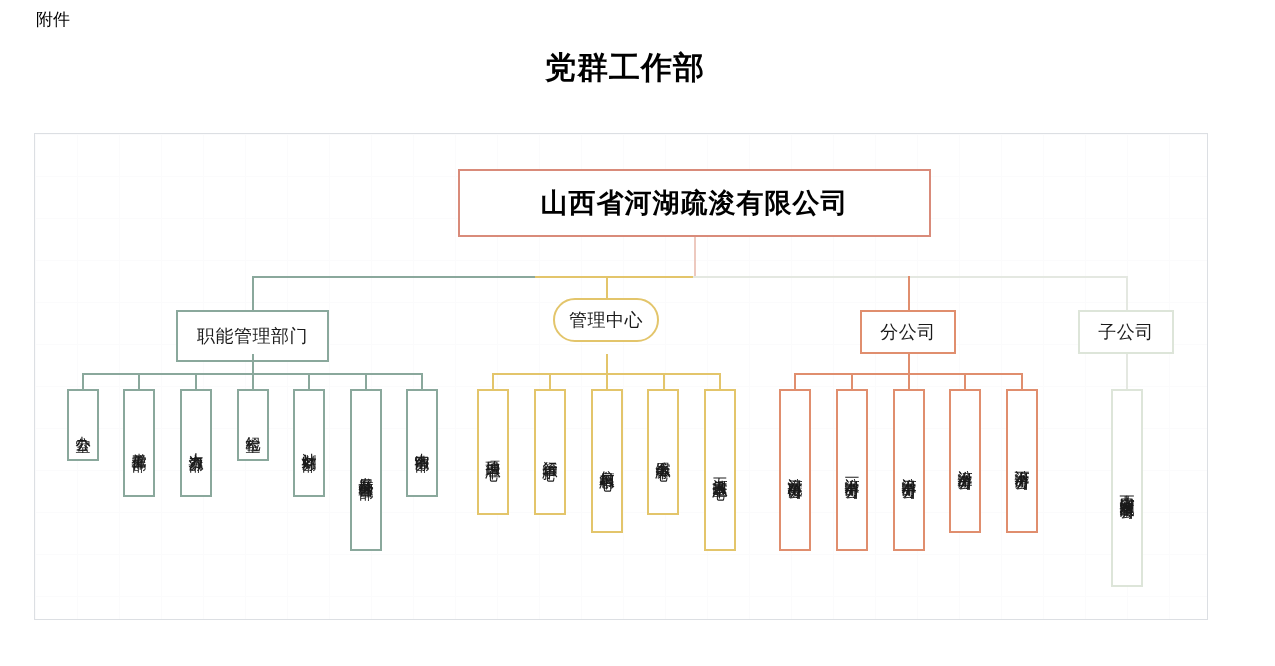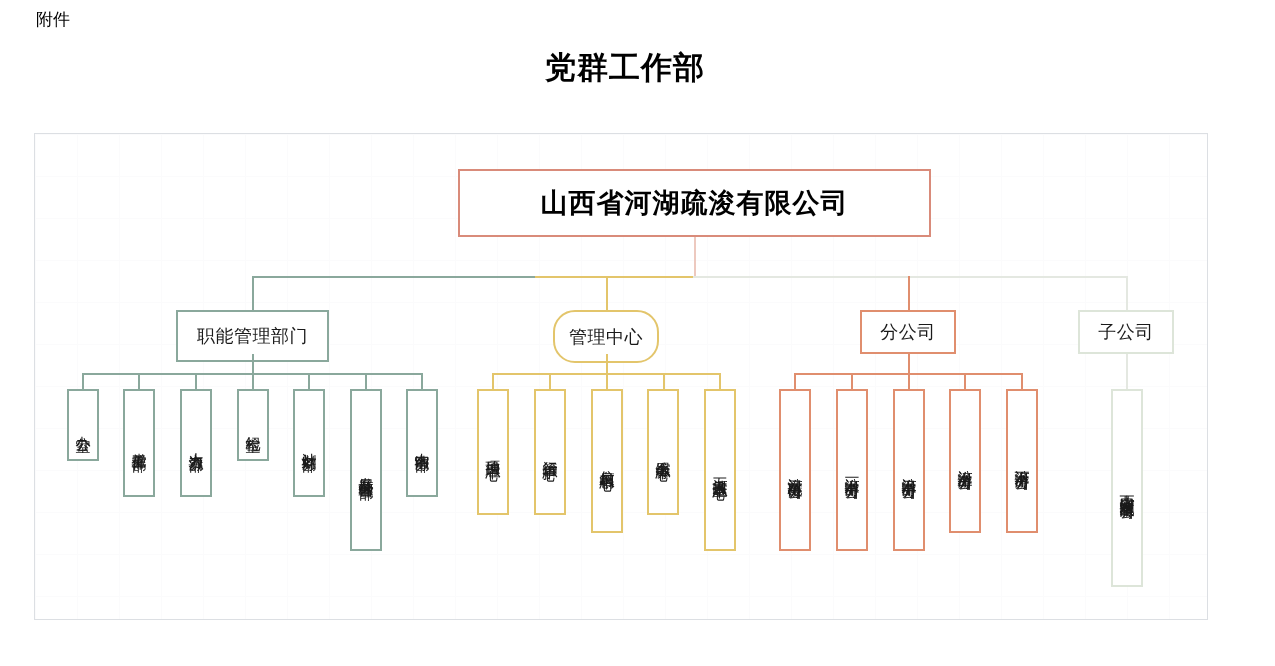--- a/index.html
+++ b/index.html
@@ -122,21 +122,21 @@
   <div class="conn-h" style="left:500px; top:142px; width:160px; background:#e3c56b;"></div>
   <div class="conn-h" style="left:658px; top:142px; width:435px; background:#e4e8e1;"></div>
 
   <div class="conn-v" style="left:217px; top:142px; height:34px; background:#8aa89c;"></div>
   <div class="conn-v" style="left:571px; top:142px; height:34px; background:#e3c56b;"></div>
   <div class="conn-v" style="left:873px; top:142px; height:34px; background:#e08e6e;"></div>
   <div class="conn-v" style="left:1091px; top:142px; height:34px; background:#e4e8e1;"></div>
 
   <div class="node node-l2" style="left:141px; top:176px; width:153px; height:52px;">职能管理部门</div>
 
-  <div class="node node-l2 c-gold" style="left:518px; top:176px; width:106px; height:53px;border-radius:22px;">管理中心</div>
+  <div class="node node-l2 c-gold" style="left:518px; top:164px; width:106px; height:44px;border-radius:22px;">管理中心</div>
 
   <div class="node node-l2 c-salmon" style="left:825px; top:176px; width:96px; height:44px;">分公司</div>
 
   <div class="node node-l2 c-mint" style="left:1043px; top:176px; width:96px; height:44px;">子公司</div>
 
   <div class="conn-v" style="left:217px; top:220px; height:20px; background:#8aa89c;"></div>
   <div class="conn-h" style="left:47px; top:239px; width:339px; background:#8aa89c;"></div>
 
   <div class="conn-v" style="left:47px;  top:239px; height:17px; background:#8aa89c;"></div>
   <div class="conn-v" style="left:103px; top:239px; height:17px; background:#8aa89c;"></div>

